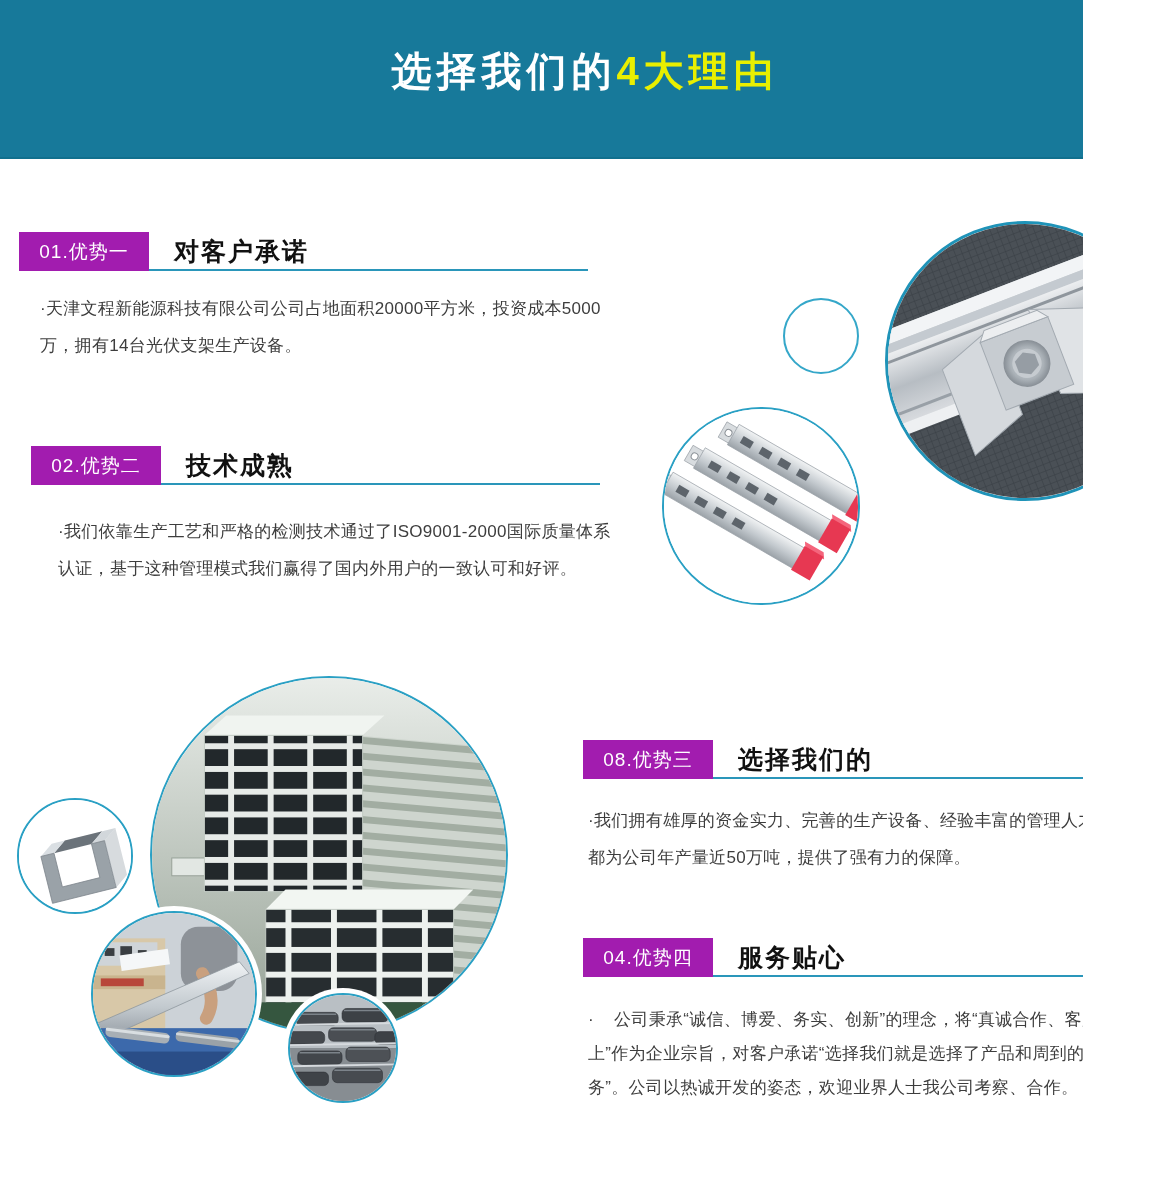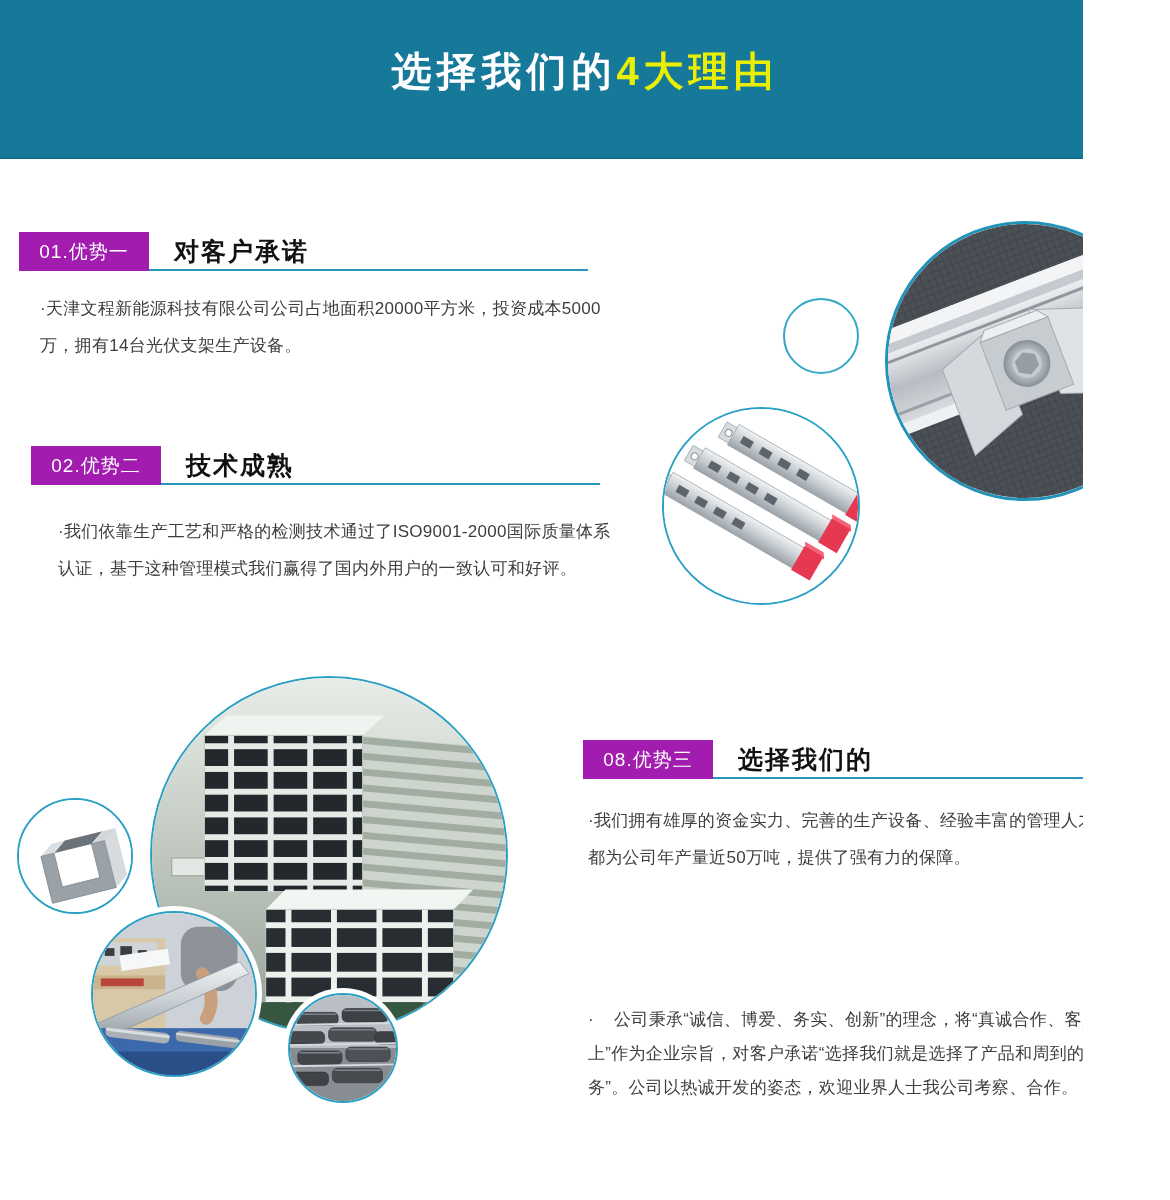--- a/index.html
+++ b/index.html
@@ -58,20 +58,25 @@
 认证，基于这种管理模式我们赢得了国内外用户的一致认可和好评。</div>
 
   <div class="sec-head" style="left:583px;top:740px;width:572px;">
     <div class="rule"></div>
     <div class="badge">08.优势三</div>
     <div class="sec-title">选择我们的</div>
   </div>
   <div class="sec-body" style="left:588px;top:802px;">·我们拥有雄厚的资金实力、完善的生产设备、经验丰富的管理人才，这些
 都为公司年产量近50万吨，提供了强有力的保障。</div>
 
+  <div class="sec-head" style="left:583px;top:938px;width:572px;">
+    <div class="rule"></div>
+    <div class="badge">04.优势四</div>
+    <div class="sec-title">服务贴心</div>
+  </div>
   <div class="sec-body tight" style="left:588px;top:1003px;">·    公司秉承“诚信、博爱、务实、创新”的理念，将“真诚合作、客户至
 上”作为企业宗旨，对客户承诺“选择我们就是选择了产品和周到的服
 务”。公司以热诚开发的姿态，欢迎业界人士我公司考察、合作。</div>
 
   <div class="circ b3" style="left:885px;top:221px;width:280px;height:280px;">
     <svg viewBox="0 0 280 280" xmlns="http://www.w3.org/2000/svg">
       <defs>
         <pattern id="ptex" width="7" height="7" patternUnits="userSpaceOnUse">
           <rect width="7" height="7" fill="#4a5056"></rect>
           <path d="M0 0H7M0 0V7" stroke="#3c4248" stroke-width="1.4"></path>

